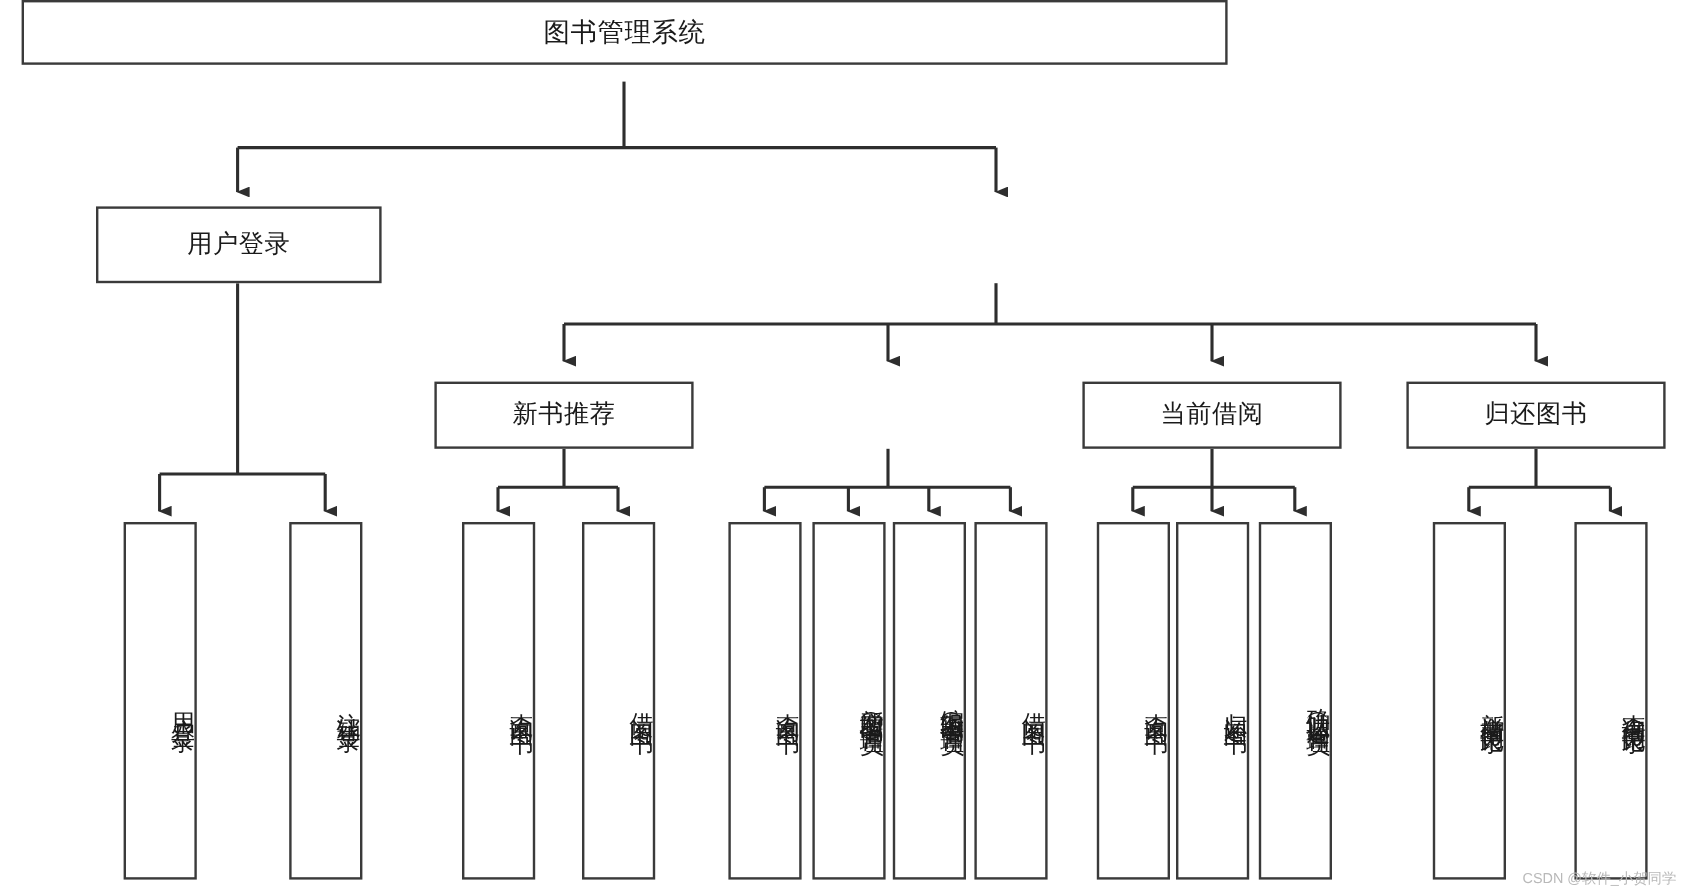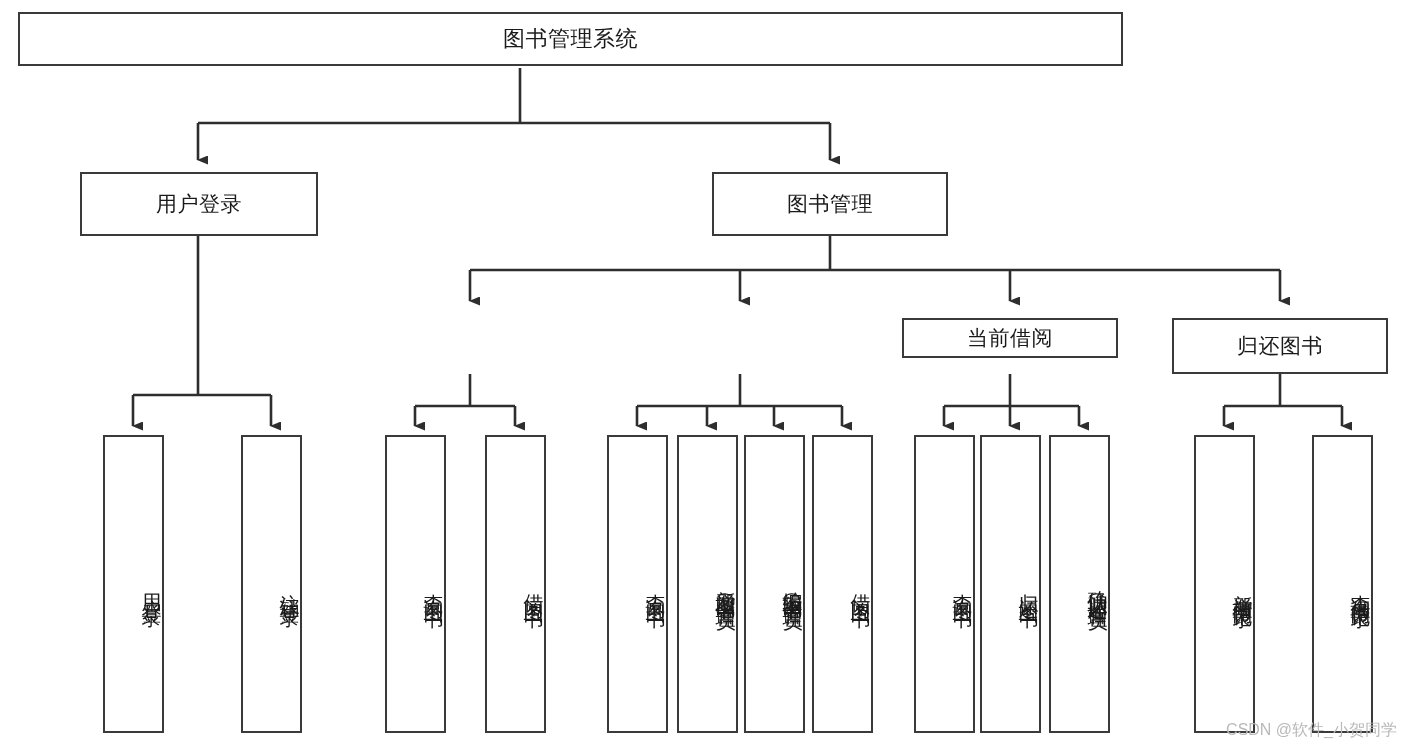--- a/index.html
+++ b/index.html
@@ -11,21 +11,21 @@
         border:2.5px solid #3a3a3a;display:flex;align-items:center;
         justify-content:center;text-align:center;}
   .node span{display:block;line-height:1.12;letter-spacing:0.5px;}
   .h-node span{font-size:21px;}
   .root span{font-size:22px;}
   .leaf{writing-mode:vertical-rl;text-orientation:upright;
         align-items:flex-start;justify-content:center;padding-top:8px;}
   .leaf span{writing-mode:vertical-rl;text-orientation:upright;
              font-size:20px;letter-spacing:5px;line-height:1.05;}
   .leaf.tall span{letter-spacing:3px;}
-  .watermark{position:absolute;right:8px;bottom:6px;font-size:16px;
+  .watermark{position:absolute;right:8px;bottom:6px;font-size:12px;
              color:#b9b9b9;white-space:nowrap;}
 </style>
 </head>
 <body>
 
 <div id="canvas">
 
   <svg class="edges" viewBox="0 0 1405 747" xmlns="http://www.w3.org/2000/svg">
     <defs>
       <marker id="arw" markerWidth="9" markerHeight="11" refX="4.5" refY="10" orient="auto" markerUnits="userSpaceOnUse">
@@ -69,32 +69,32 @@
       <path d="M1010,406 L1010,426" marker-end="url(#arw)"></path>
       <path d="M1079,406 L1079,426" marker-end="url(#arw)"></path>
 
       <path d="M1280,374 L1280,406"></path>
       <path d="M1224,406 L1342,406"></path>
       <path d="M1224,406 L1224,426" marker-end="url(#arw)"></path>
       <path d="M1342,406 L1342,426" marker-end="url(#arw)"></path>
     </g>
   </svg>
 
-  <div class="node root" style="left:18px;top:12px;width:1105px;height:54px;text-align:center;">
+  <div class="node root" style="left:18px;top:0;width:1005px;height:54px;text-align:center;">
     <span>图书管理系统</span>
   </div>
 
   <div class="node h-node" style="left:80px;top:172px;width:238px;height:64px;">
     <span>用户登录</span>
   </div>
-  <div class="node h-node" style="left:712px;top:172px;width:236px;height:64px;">
-    <span>图书管理</span>
+
+  <div class="node h-node" style="left:362px;top:318px;width:216px;height:56px;">
+    <span>新书推荐</span>
   </div>
-
-  <div class="node h-node" style="left:902px;top:318px;width:216px;height:40px;justify-content:center;">
+  <div class="node h-node" style="left:902px;top:318px;width:216px;height:56px;justify-content:center;">
     <span>当前借阅</span>
   </div>
   <div class="node h-node" style="left:1172px;top:318px;width:216px;height:56px;">
     <span>归还图书</span>
   </div>
 
   <div class="node leaf" style="left:103px;top:435px;width:61px;height:298px;">
     <span>用户登录</span>
   </div>
   <div class="node leaf" style="left:241px;top:435px;width:61px;height:298px;">

